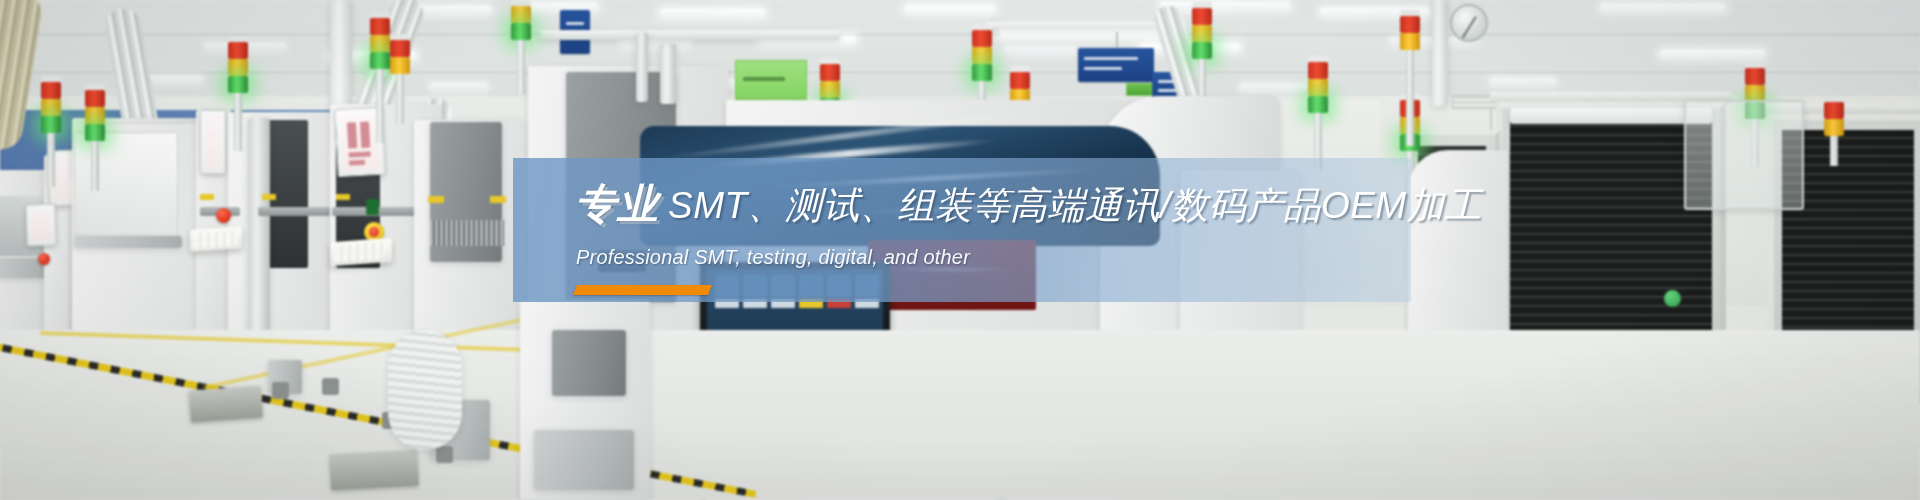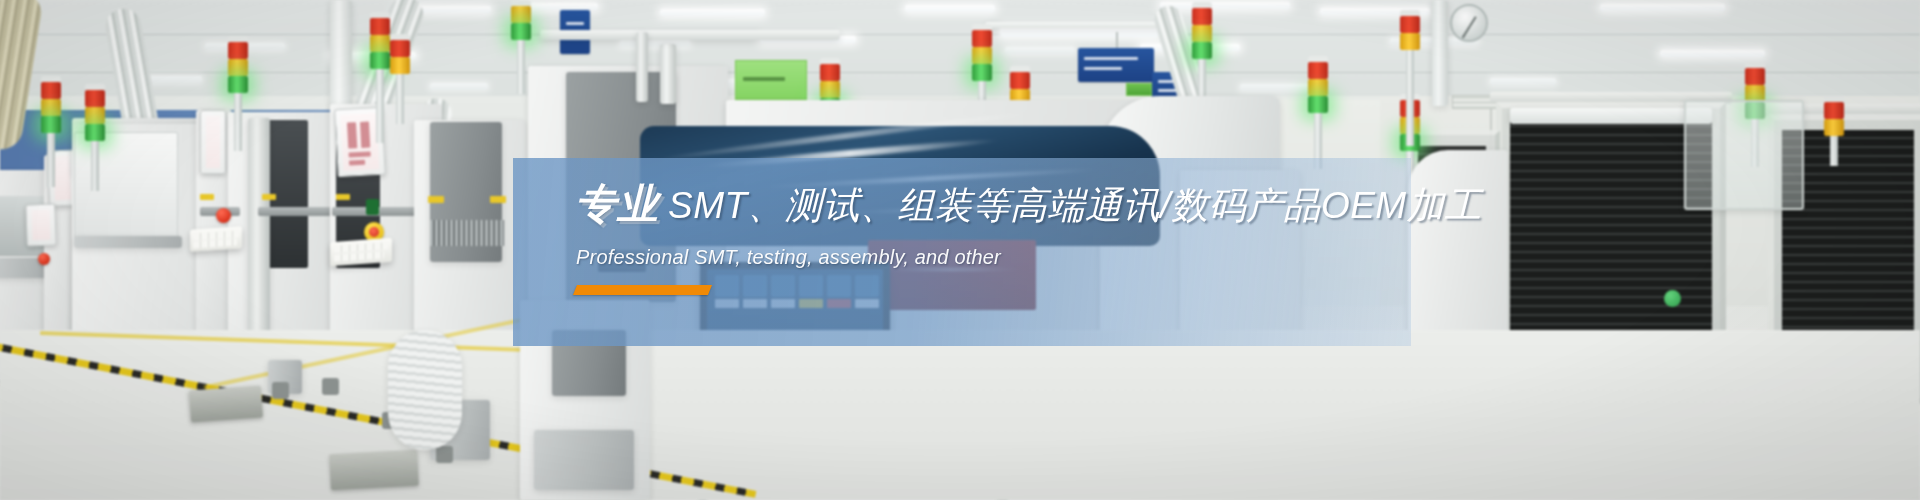--- a/index.html
+++ b/index.html
@@ -128,21 +128,21 @@
             background:repeating-linear-gradient(90deg,#e4c61d 0 13px,#2a2a26 13px 22px); }
   .floormark { position:absolute; height:4px; background:#e4c61d; opacity:.85; }
   .plate { position:absolute; border-radius:2px; filter:blur(.4px);
            background:linear-gradient(#c9ccc6,#9ea39c); box-shadow:0 2px 4px rgba(0,0,0,.2); }
 
   .blurwrap { position:absolute; inset:0; filter:blur(1.05px); }
   .vig { position:absolute; inset:0; pointer-events:none;
          background:radial-gradient(ellipse at 50% 45%, rgba(0,0,0,0) 55%, rgba(0,0,0,.10) 100%); }
 
   
-  .banner { position:absolute; left:513px; top:158px; width:898px; height:188px;
+  .banner { position:absolute; left:513px; top:158px; width:898px; height:144px;
             background:linear-gradient(95deg, rgba(108,150,196,.80) 0%, rgba(116,157,201,.74) 45%,
                         rgba(150,182,216,.55) 78%, rgba(176,200,226,.42) 100%); }
   .banner .inner { position:absolute; inset:0; }
 
   .headline { position:absolute; left:62px; top:26px; white-space:nowrap;
               color:#ffffff; font-size:37px; line-height:1; font-style:italic;
               text-shadow:2px 2px 2px rgba(40,60,85,.45); }
   .headline .strong { font-weight:bold; font-size:41px; letter-spacing:1px;
                       text-shadow:3px 3px 1px rgba(255,255,255,.35), 2px 2px 3px rgba(35,55,80,.5); }
   .headline .rest { font-weight:normal; margin-left:9px; letter-spacing:.5px; }
@@ -531,21 +531,21 @@
     <div class="vig"></div>
   </div>
 
   <div class="banner">
     <div class="inner">
 
       <div class="headline">
         <span class="strong">专业</span><span class="rest">SMT、测试、组装等高端通讯/数码产品OEM加工</span>
       </div>
 
-      <div class="sub1">Professional SMT, testing, assembly, and other</div>
+      <div class="sub1">Professional SMT, testing, digital, and other</div>
 
       <div class="accent"></div>
 
 
     </div>
   </div>
 
 </div>
 
 </body></html>

